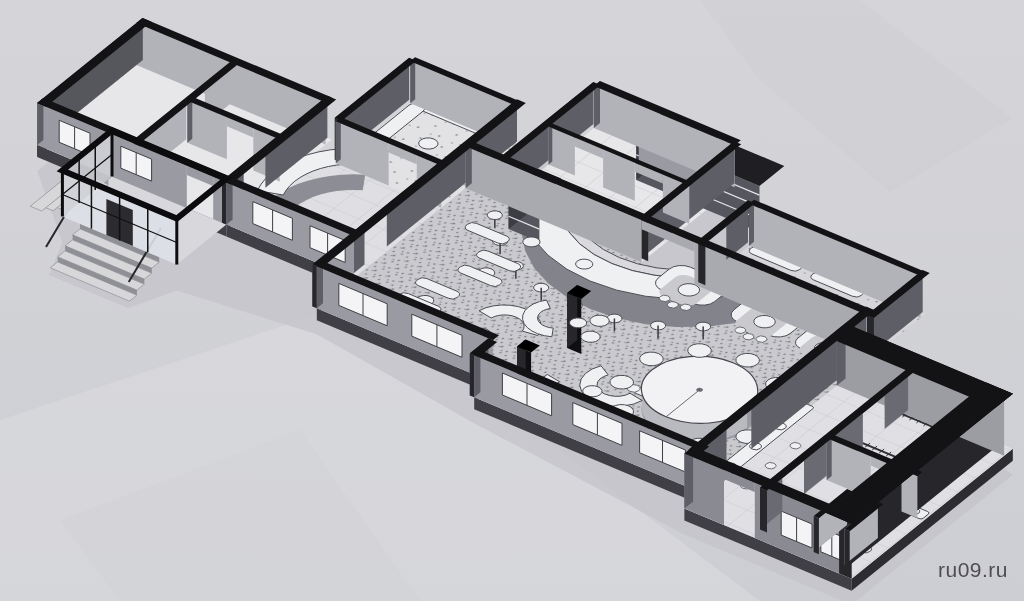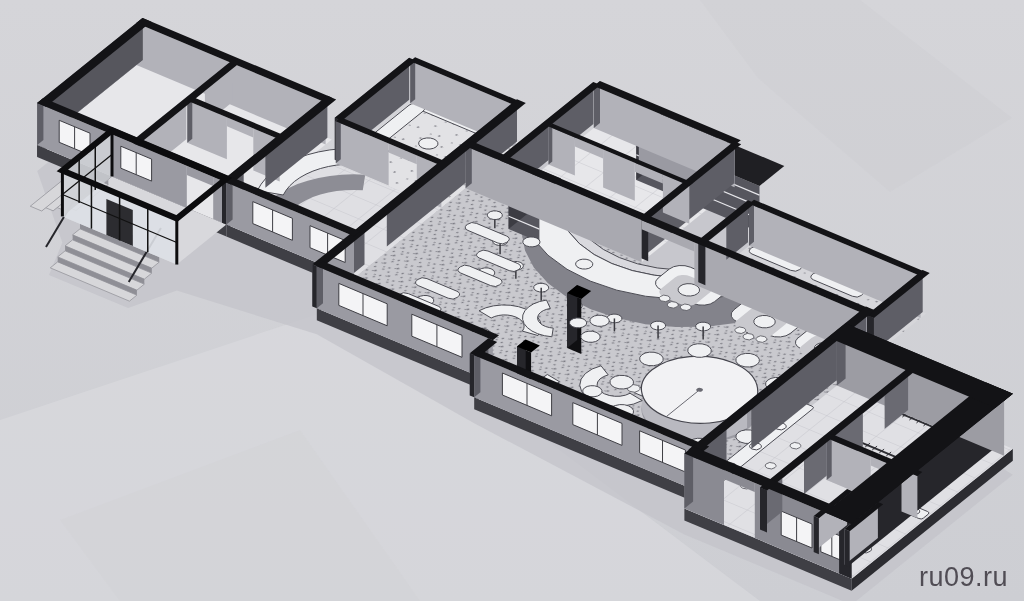--- a/index.html
+++ b/index.html
@@ -1,18 +1,18 @@
 <!DOCTYPE html>
 <html><head>
 <meta charset="utf-8">
 <style>
   html,body{margin:0;padding:0;background:#b9b9bd;font-family:"Liberation Sans",sans-serif;}
   #stage{position:relative;width:1024px;height:601px;overflow:hidden;background:#d2d2d6;}
   #scene{position:absolute;left:0;top:0;}
-  #wm{position:absolute;right:16px;bottom:8px;font-size:27px;letter-spacing:.5px;
+  #wm{position:absolute;right:16px;bottom:19px;font-size:21px;letter-spacing:.5px;
       opacity:.92;font-family:"Liberation Sans",sans-serif;}
 </style>
 </head>
 <body>
 
 <div id="stage">
   <svg id="scene" width="1024" height="601" viewBox="0 0 1024 601">
       <defs>
         <linearGradient id="bgGrad" x1="0" y1="0" x2="0" y2="1">
           <stop offset="0" stop-color="#d5d5d9"></stop>

